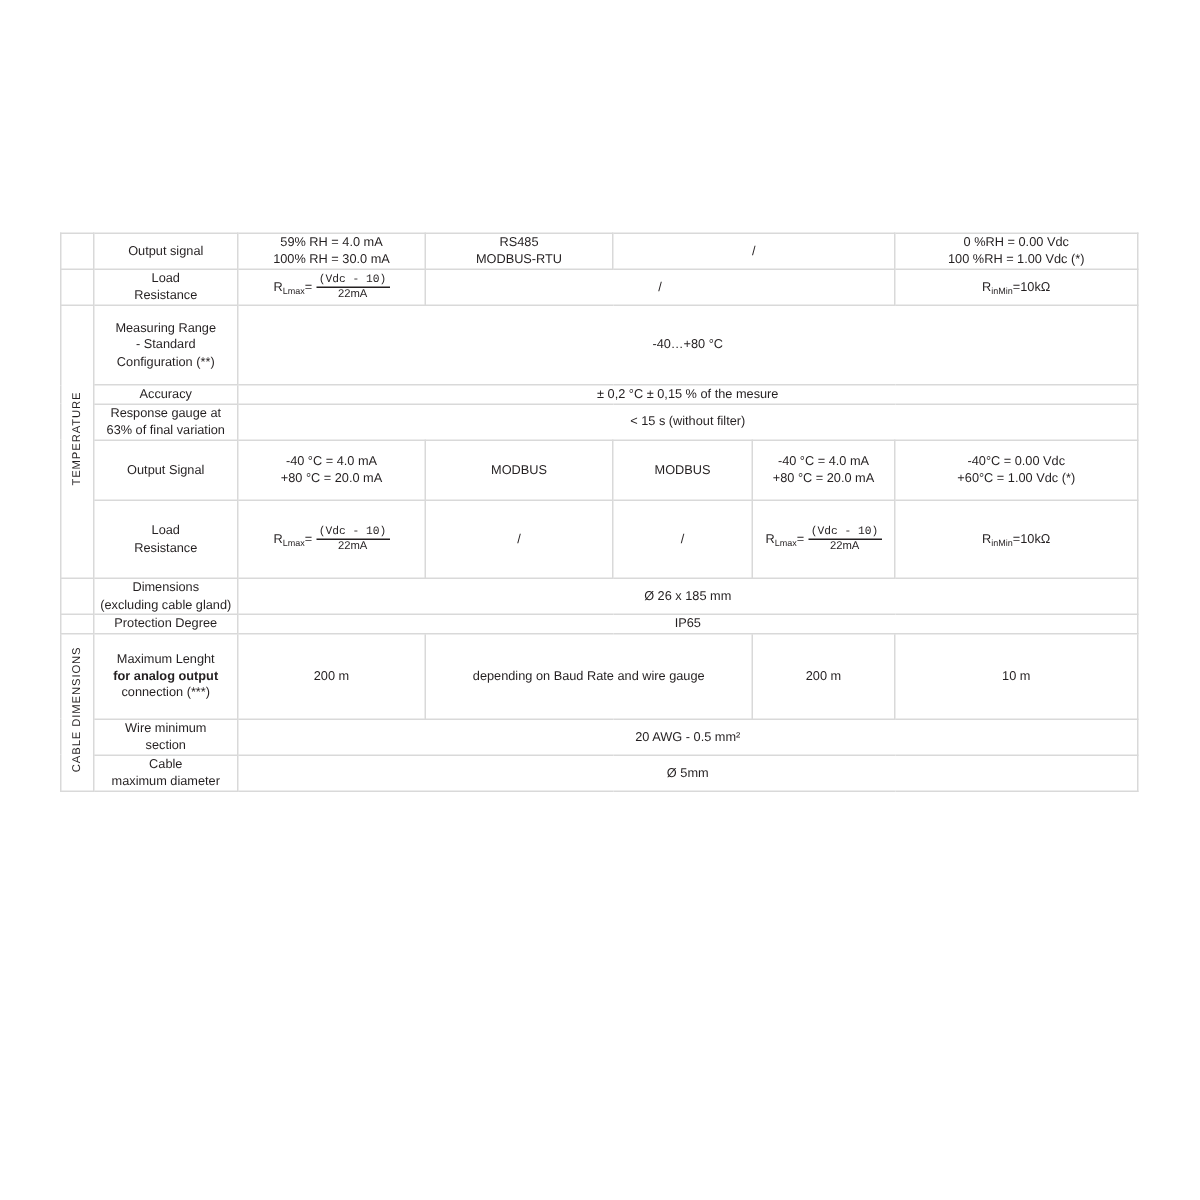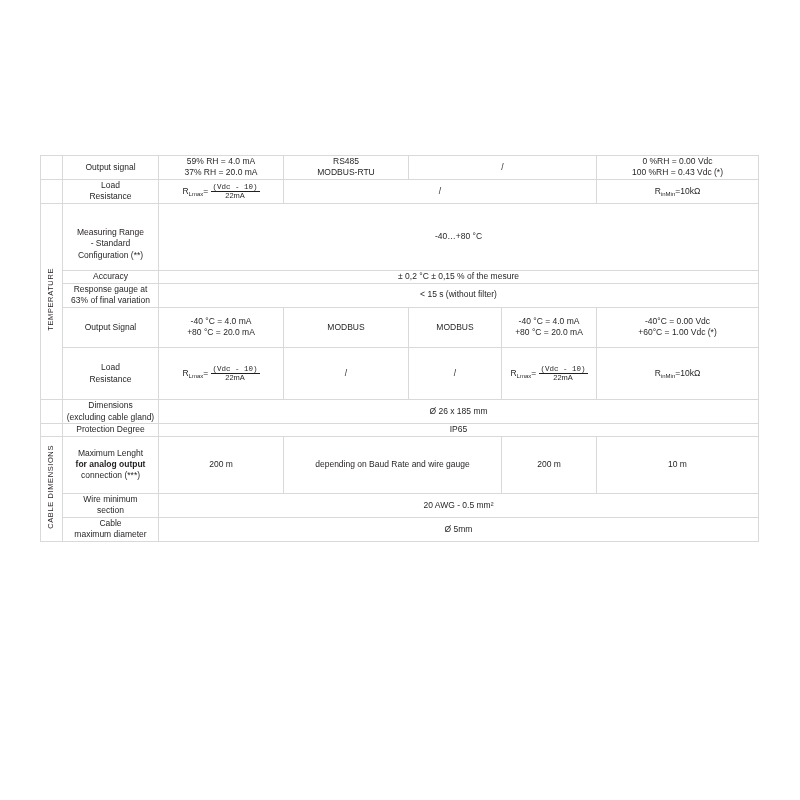--- a/index.html
+++ b/index.html
@@ -112,30 +112,30 @@
       <col style="width:95px">
       <col style="width:162px">
     </colgroup>
     <tbody>
 
       <tr>
         <td class="blank-left"></td>
         <td class="cell-left rowlabel">Output signal</td>
         <td class="cell twoline">
           <span>59% RH = 4.0 mA</span>
-          <span>37% RH = 20.0 mA</span>
+          <span>100% RH = 30.0 mA</span>
         </td>
         <td class="cell twoline">
           <span>RS485</span>
           <span>MODBUS-RTU</span>
         </td>
         <td class="cell" colspan="2">/</td>
         <td class="cell twoline">
           <span>0 %RH = 0.00 Vdc</span>
-          <span>100 %RH = 0.43 Vdc (*)</span>
+          <span>100 %RH = 1.00 Vdc (*)</span>
         </td>
       </tr>
 
       <tr>
         <td class="blank-left"></td>
         <td class="cell-left rowlabel twoline">
           <span>Load</span>
           <span>Resistance</span>
         </td>
         <td class="cell">
@@ -148,21 +148,21 @@
         <td class="cell" colspan="3">/</td>
         <td class="cell">
           <span class="rsym"><span>R</span><sub>inMin</sub><span>=</span><span>10kΩ</span></span>
         </td>
       </tr>
 
       <tr>
         <td class="sidecat" rowspan="5">
           <span class="vtext">TEMPERATURE</span>
         </td>
-        <td class="cell-left rowlabel twoline" style="padding-top:23px;padding-bottom:9px;">
+        <td class="cell-left rowlabel twoline" style="padding-top:9px;padding-bottom:9px;">
           <span>Measuring Range</span>
           <span>- Standard</span>
           <span>Configuration (**)</span>
         </td>
         <td class="cell" colspan="5">-40…+80 °C</td>
       </tr>
 
       <tr>
         <td class="cell-left rowlabel">Accuracy</td>
         <td class="cell" colspan="5">± 0,2 °C ± 0,15 % of the mesure</td>

